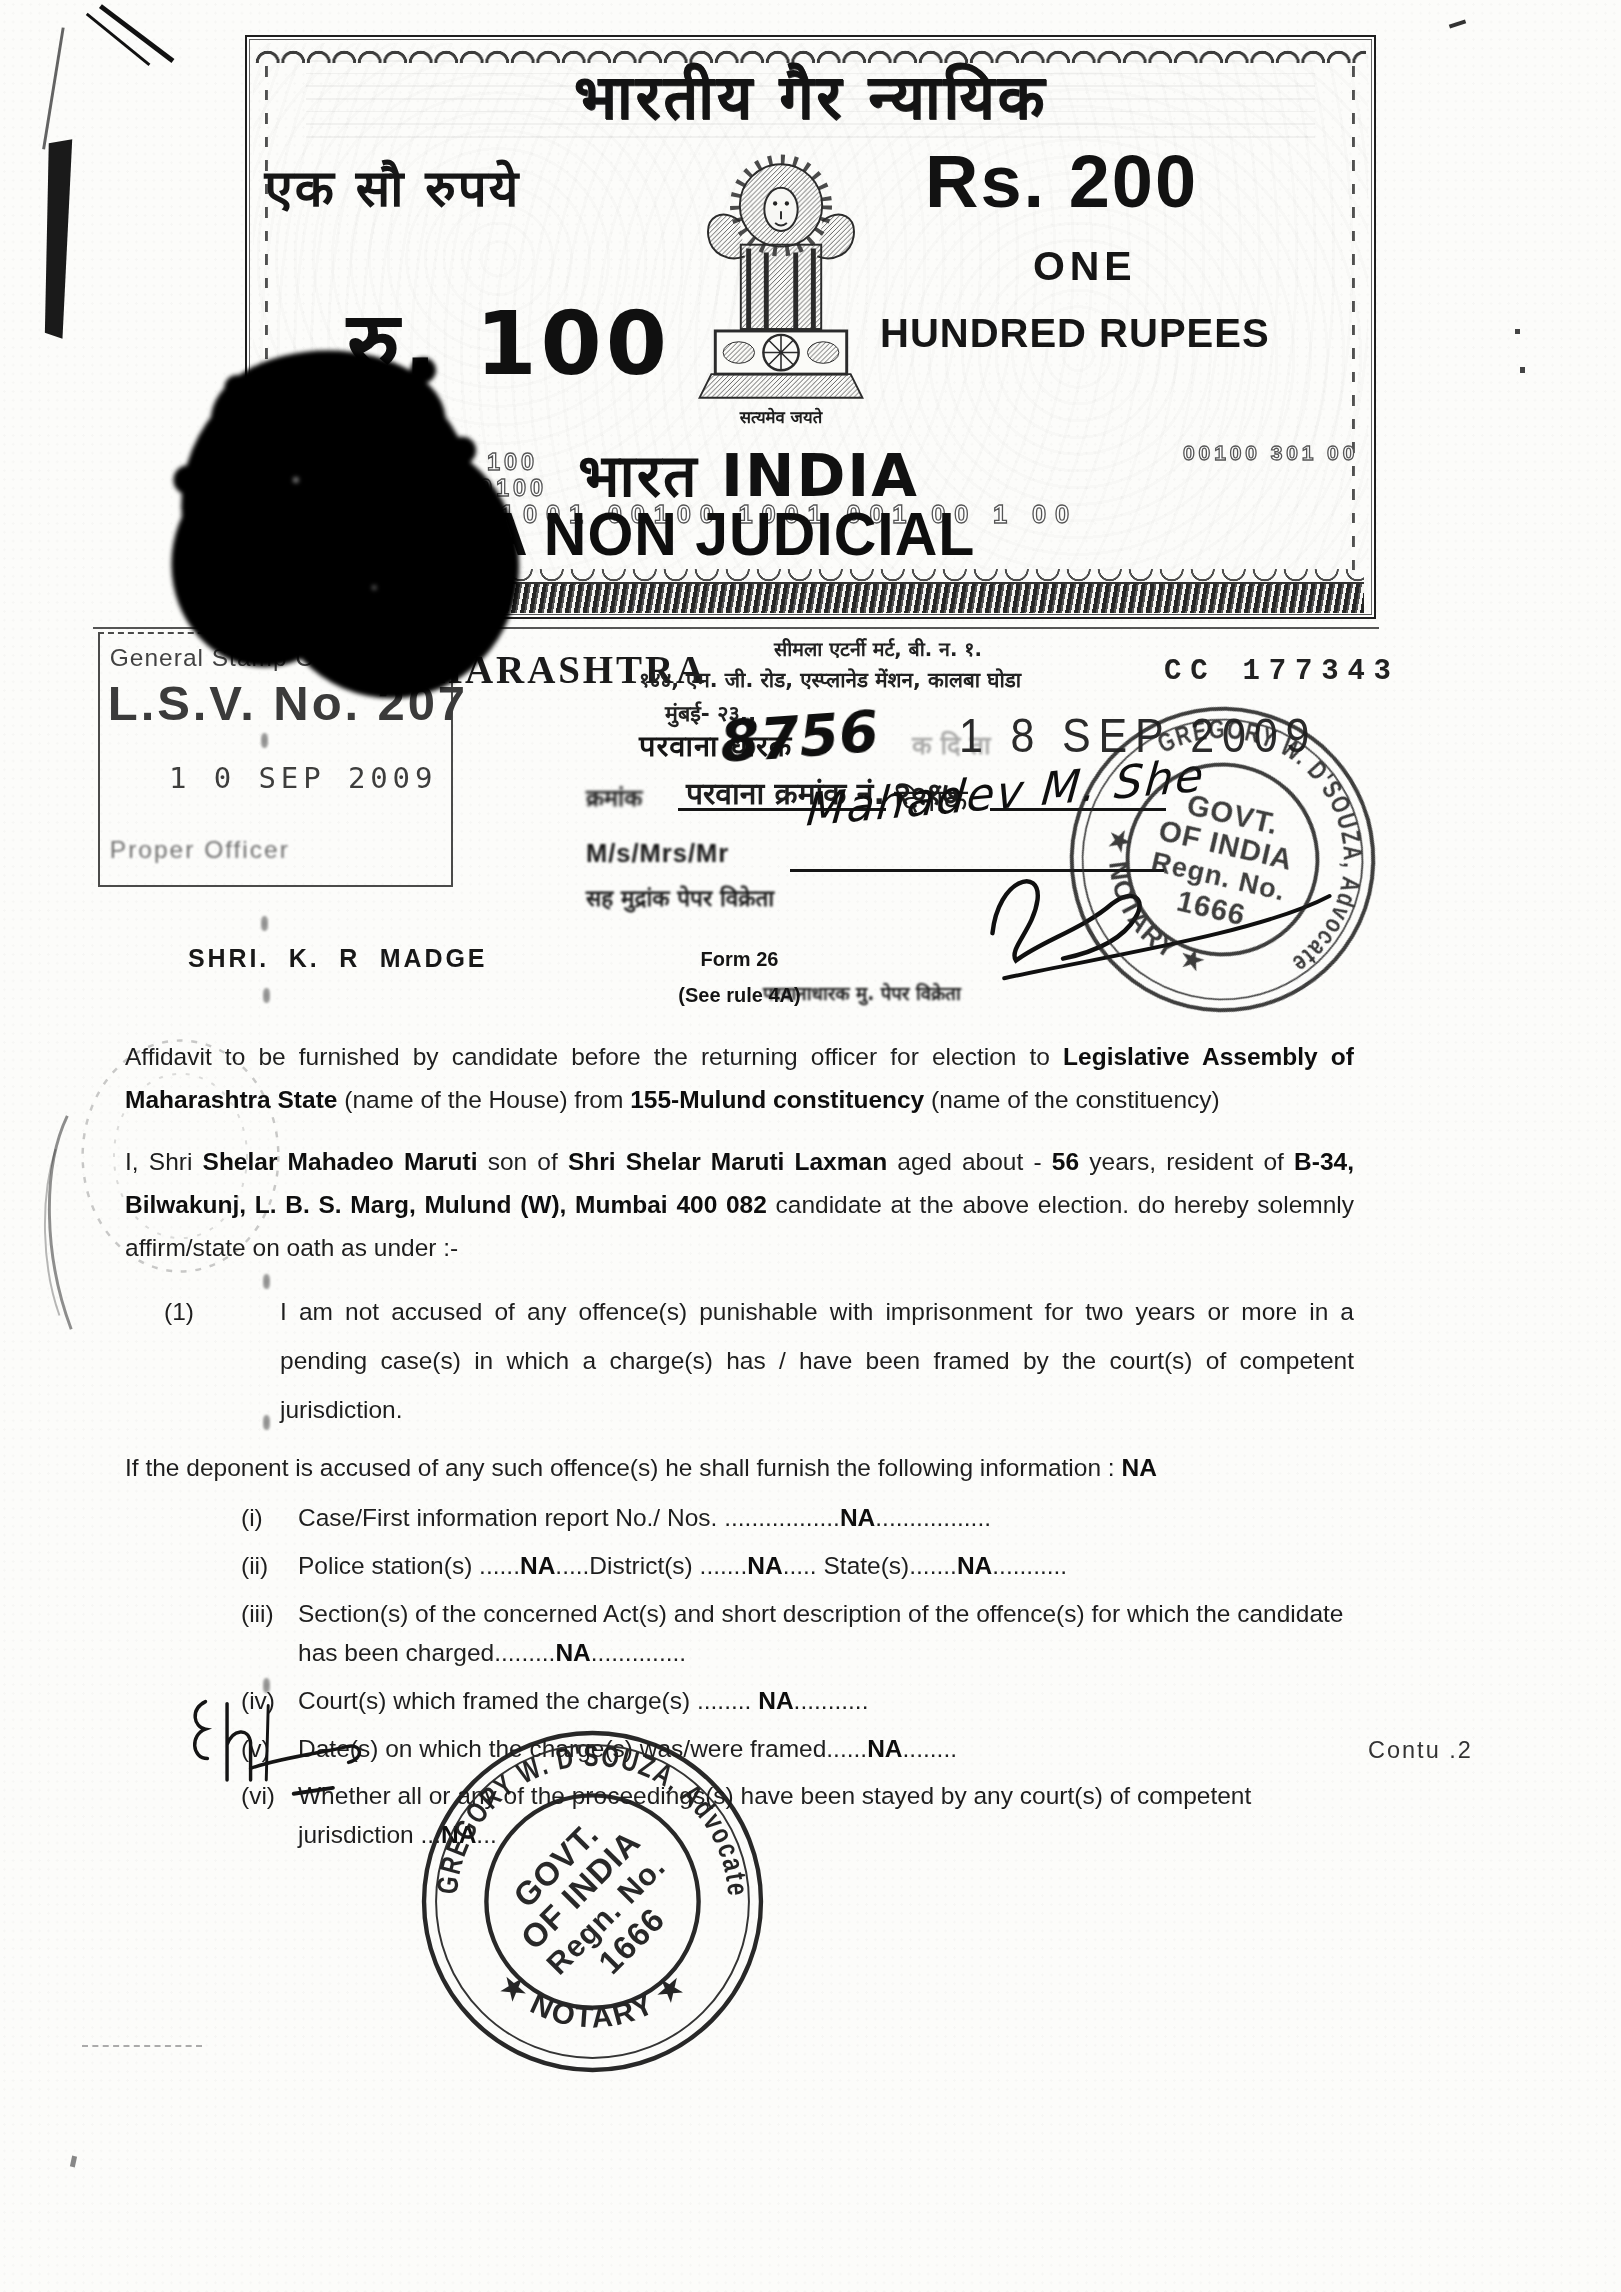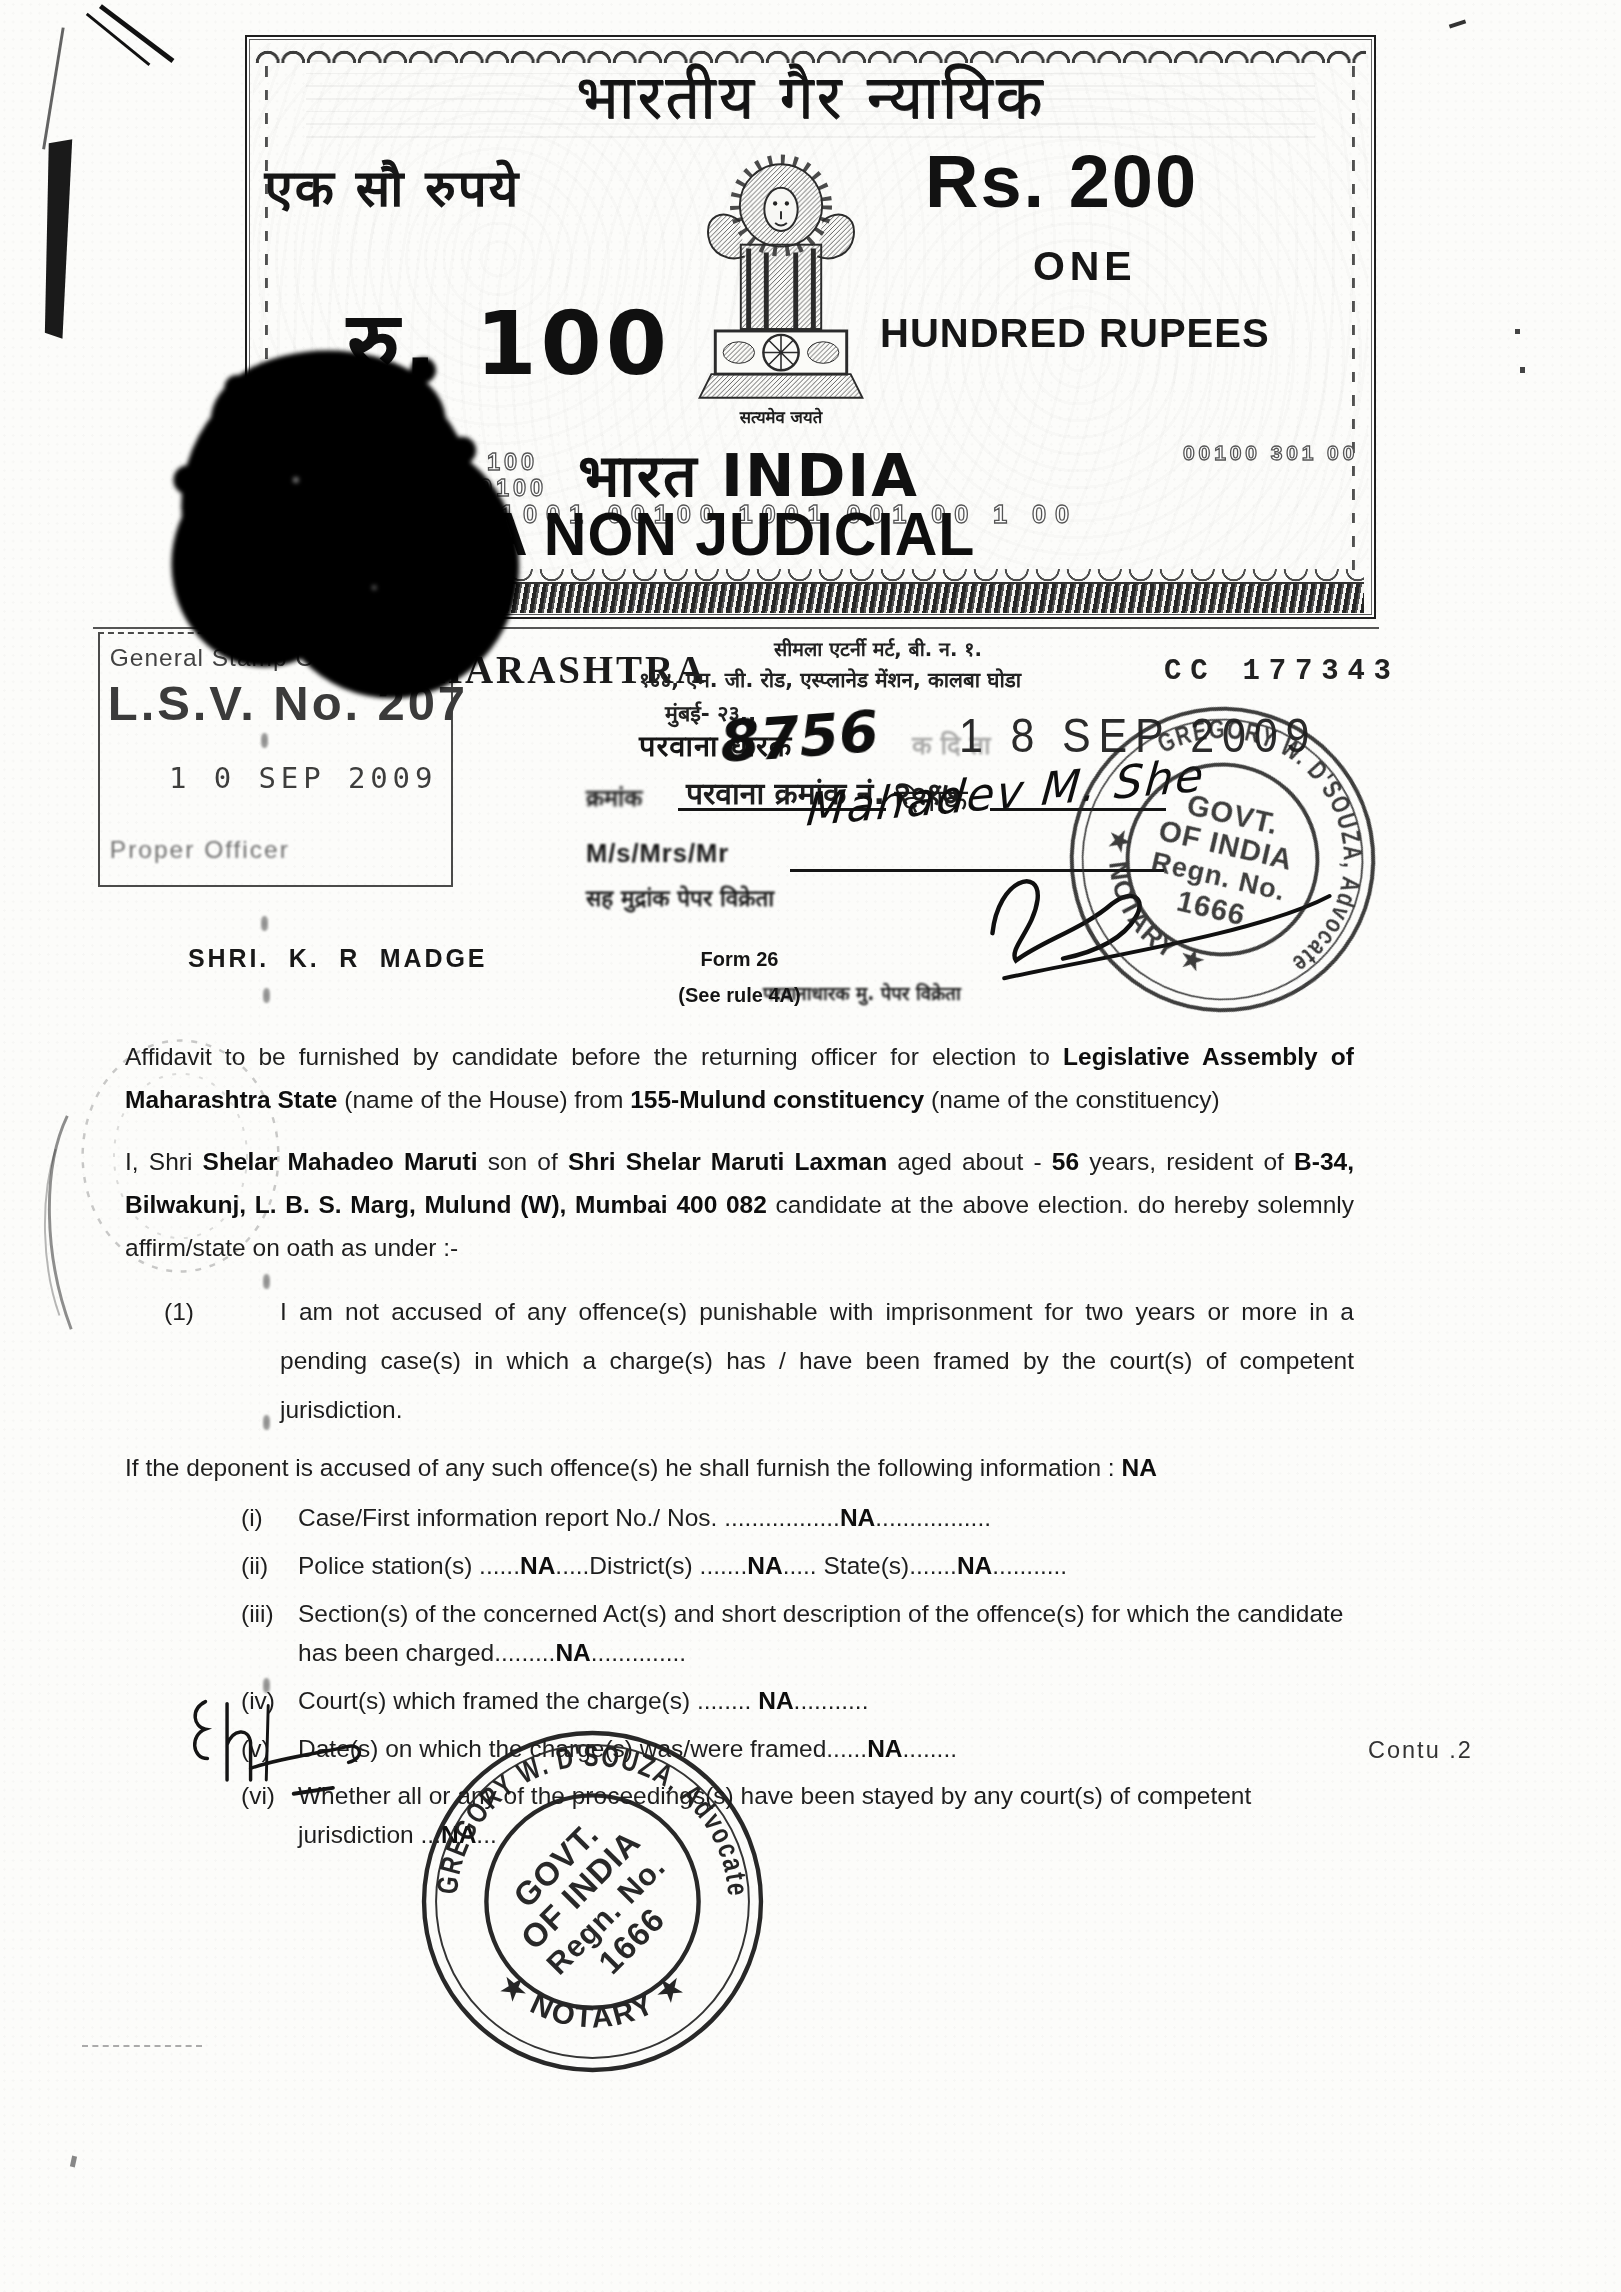--- a/index.html
+++ b/index.html
@@ -16,21 +16,21 @@
       background:repeating-radial-gradient(circle at 22% 38%,transparent 0 15.7px,#00000009 15.7px 18.6px),
                  repeating-radial-gradient(circle at 74% 55%,transparent 0 13.7px,#00000008 13.7px 16.7px);}
   .wave-top{position:absolute;top:2px;left:7.8px;right:7.8px;height:23.5px;opacity:.85;
       background:radial-gradient(circle at 12.7px 23.5px,transparent 8.8px,#1b1b1b 9.3px 11.8px,transparent 12.3px);
       background-size:25.5px 23.5px;}
   .col-l,.col-r{position:absolute;top:29px;bottom:41px;width:25.5px;opacity:.8;
       background:repeating-linear-gradient(180deg,#262626 0 10.8px,transparent 10.8px 23.5px);
       background-size:2.9px 100%;background-repeat:no-repeat;background-position:11.8px 0;}
   .col-l{left:5.9px;} .col-r{right:5.9px;background-position:9.8px 0;}
   .b-title{position:absolute;left:0;right:0;top:15.7px;text-align:center;
-      font-weight:400;font-size:61px;letter-spacing:2.9px;color:#141414;text-shadow:0.6px 0.6px 0 #333;}
+      font-weight:700;font-size:61px;letter-spacing:2.9px;color:#141414;text-shadow:0.6px 0.6px 0 #333;}
   .b-rule{position:absolute;left:59px;right:59px;top:11.8px;height:92px;opacity:.55;
       background:repeating-linear-gradient(180deg,transparent 0 10.8px,#00000014 10.8px 12.7px);}
   .b-denomh{position:absolute;left:17.6px;top:114px;font-weight:700;font-size:51px;letter-spacing:2px;color:#161616;}
   .b-rs{position:absolute;left:678px;top:102px;font-weight:700;font-size:74px;letter-spacing:2px;color:#121212;}
   .b-one{position:absolute;left:786px;top:206px;font-weight:700;font-size:41px;letter-spacing:4.9px;color:#161616;}
   .b-hundred{position:absolute;left:633px;top:274px;font-weight:700;font-size:40px;letter-spacing:1px;color:#161616;}
   .b-rupee{position:absolute;left:100px;top:243px;font-weight:700;font-size:88px;letter-spacing:3.9px;color:#101010;}
   .micro{position:absolute;font-weight:700;color:#ffffff;-webkit-text-stroke:1.3px #555;letter-spacing:3.9px;}
   .b-bharat{position:absolute;left:331px;top:396px;font-weight:700;font-size:59px;letter-spacing:2px;color:#111;}
   .b-nonjud{position:absolute;left:116px;top:463px;font-weight:800;font-size:59px;letter-spacing:1px;color:#0e0e0e;transform:scaleY(1.04);}

